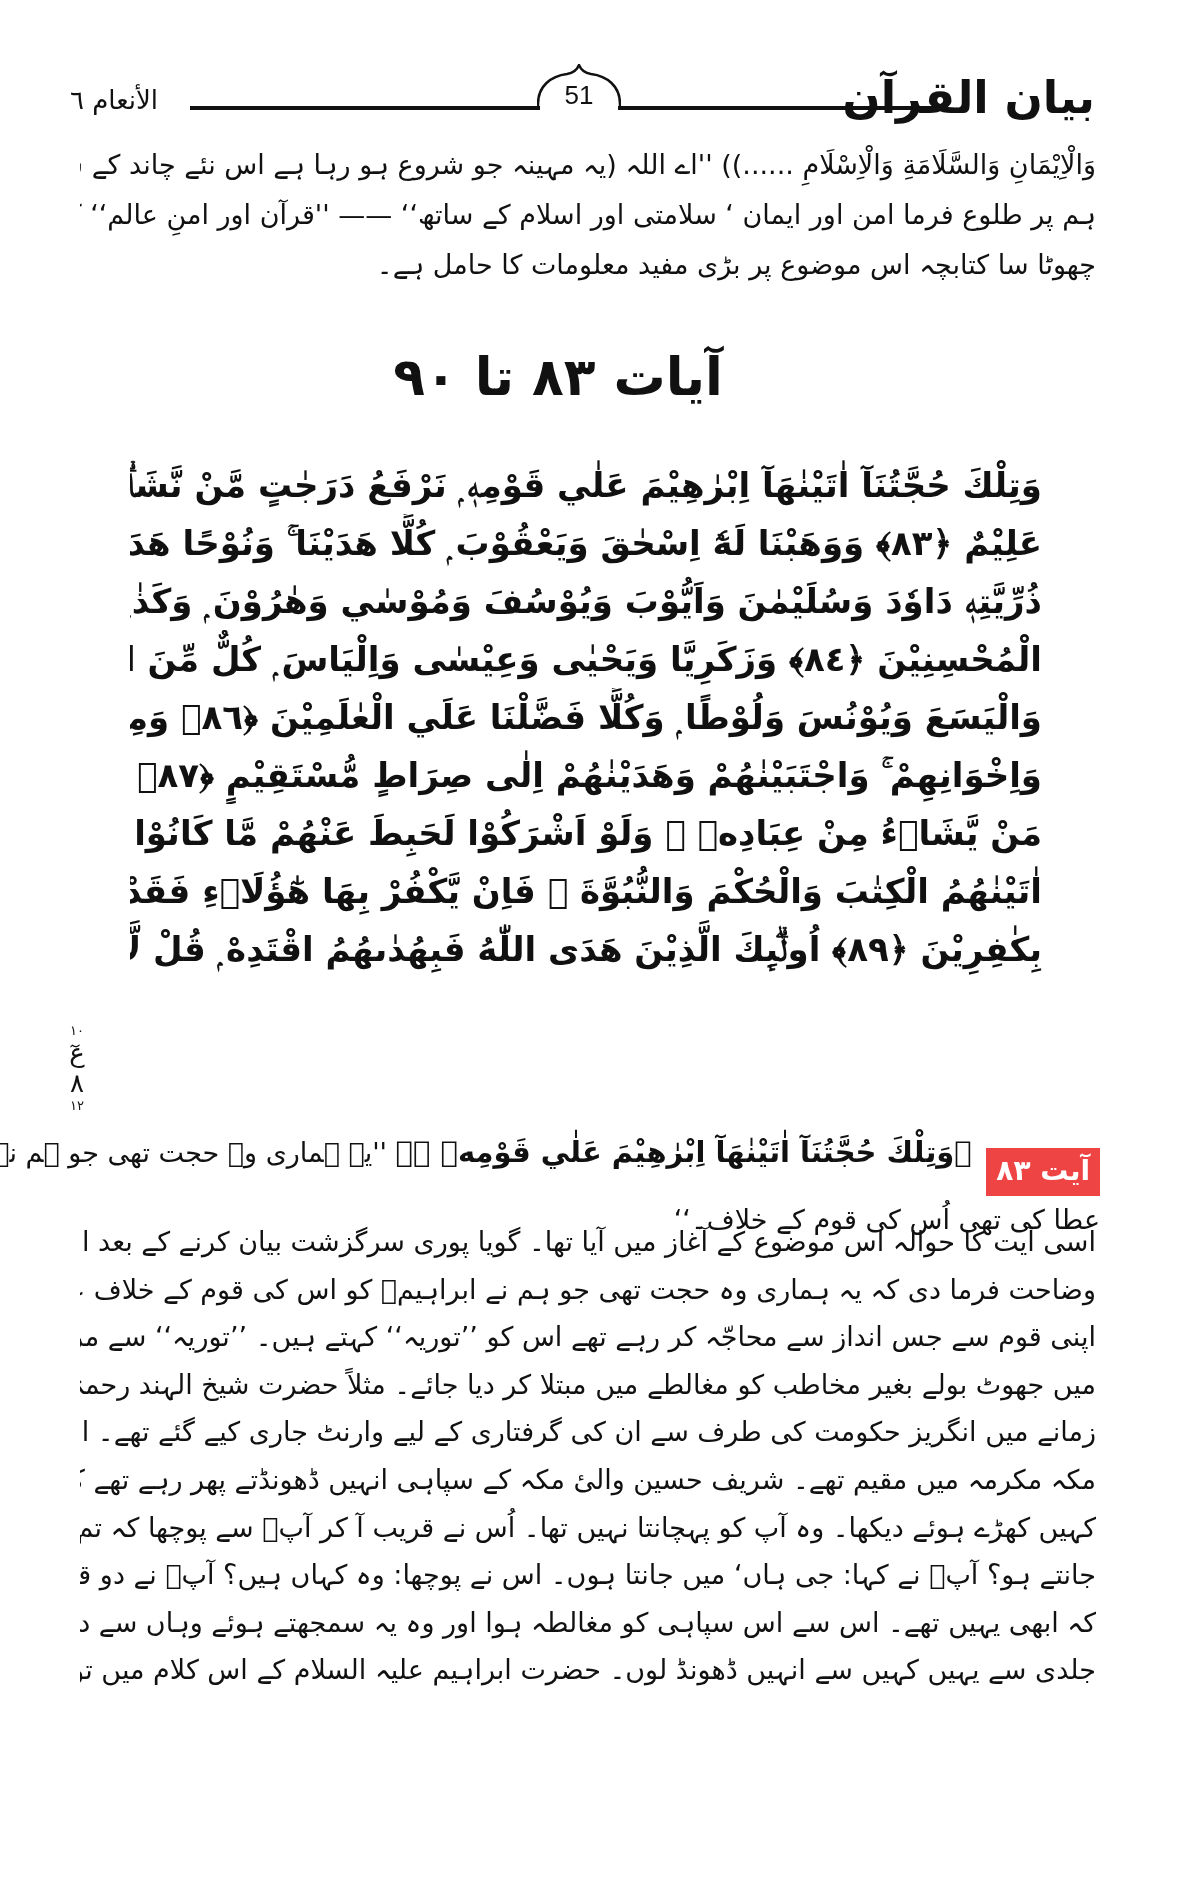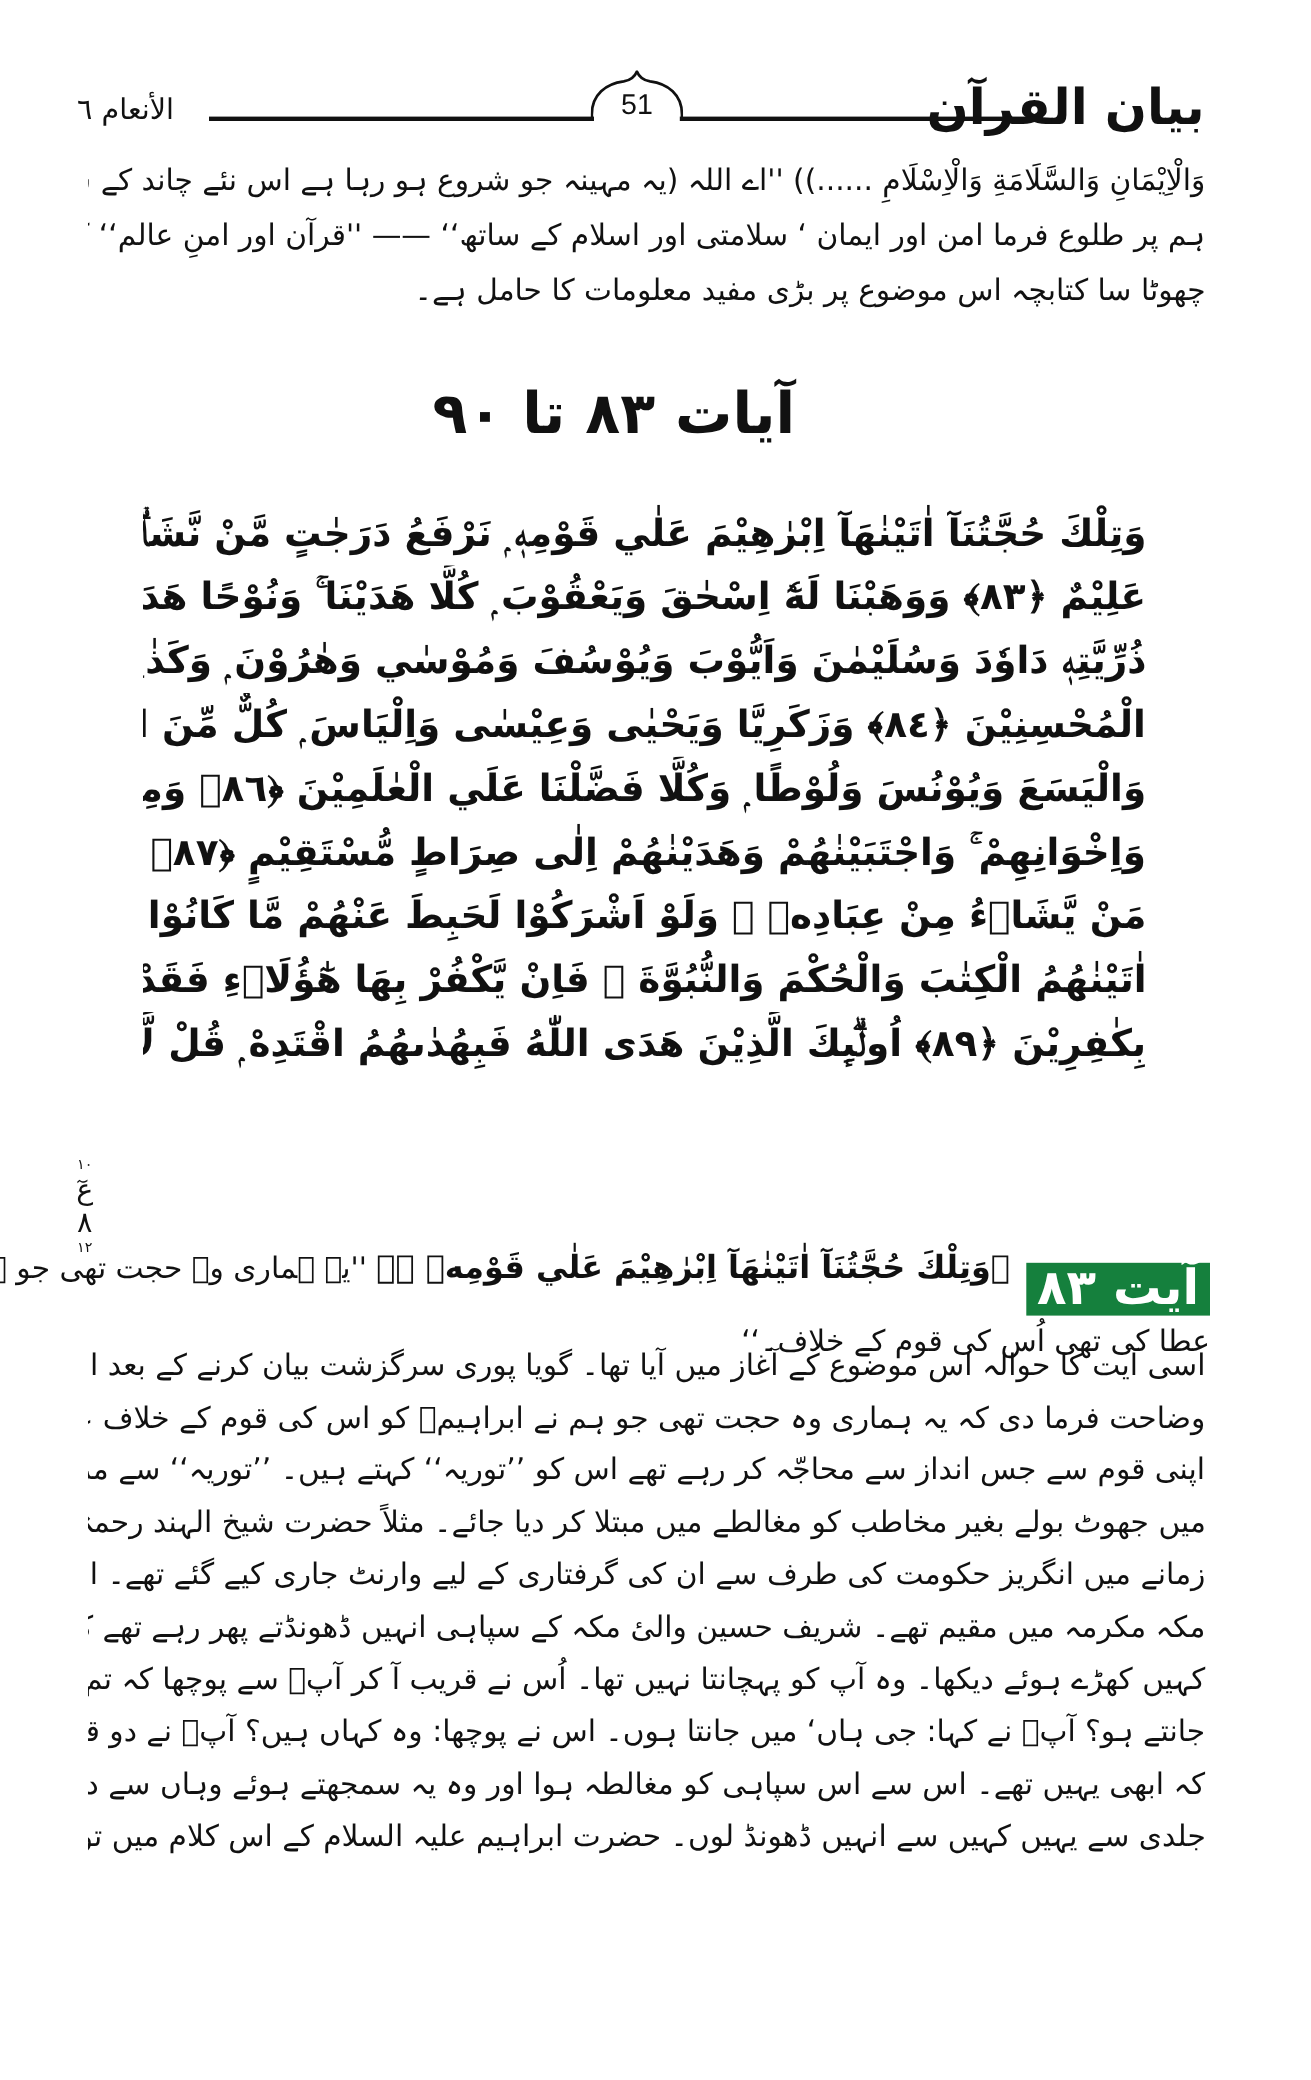--- a/index.html
+++ b/index.html
@@ -25,26 +25,26 @@
   .intro { top:140px; }
   .commentary { top:1218px; }
   .commentary .ln { height:47.6px; line-height:47.6px; }
 
   .heading { position:absolute; left:0; width:1116px; top:344px; text-align:center; font-size:52px; font-weight:bold; line-height:66px; }
 
   .verses { position:absolute; left:130px; width:912px; top:456px; font-size:34px; }
   .verses .ln { height:58px; line-height:58px; white-space:nowrap; overflow:hidden; text-align:justify; text-align-last:justify; }
   .verses .ln.last { text-align-last:right; }
 
-  .ruku { position:absolute; left:62px; top:1052px; width:30px; text-align:center; font-family:"DejaVu Sans", sans-serif; }
+  .ruku { position:absolute; left:62px; top:1023px; width:30px; text-align:center; font-family:"DejaVu Sans", sans-serif; }
   .ruku .small { font-size:13px; line-height:15px; display:block; }
   .ruku .big { font-size:26px; line-height:30px; display:block; }
 
   .aayat-line { position:absolute; left:80px; width:1020px; top:1112px; height:56px; font-size:27px; line-height:56px; white-space:nowrap; }
-  .aayat-box { display:inline-block; background:#15803d; color:#ffffff; font-weight:bold; font-size:44px; line-height:46px; height:48px; padding:0 10px; vertical-align:middle; margin-left:6px;margin-top:36px; }
+  .aayat-box { display:inline-block; background:#ef4444; color:#ffffff; font-weight:bold; font-size:28px; line-height:46px; height:48px; padding:0 10px; vertical-align:middle; margin-left:6px;margin-top:36px; }
   .quote-ar { font-weight:bold; font-size:29px; }
   .aayat-cont { position:absolute; right:92px; top:1168px; font-size:27px; line-height:48px;margin-top:28px; }
 </style>
 </head>
 <body>
 
 <div class="page">
 
   <div class="hdr-book urdu">بیان القرآن</div>
   <div class="hdr-rule right"></div>

